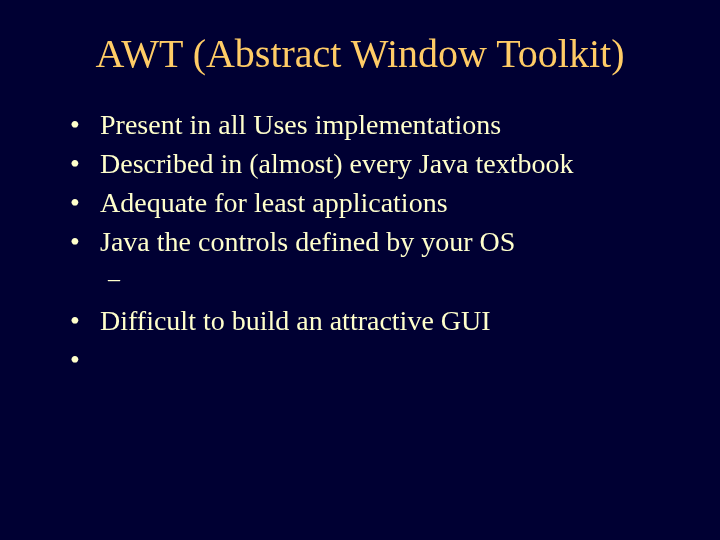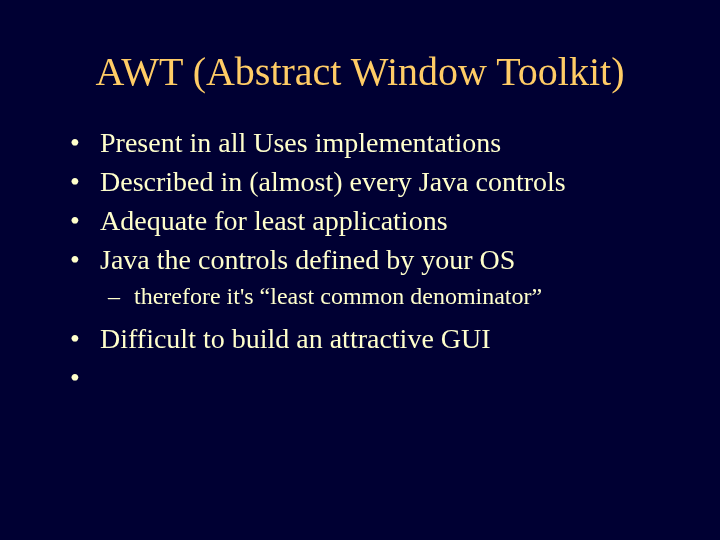--- a/index.html
+++ b/index.html
@@ -8,21 +8,21 @@
     width: 720px;
     height: 540px;
     background: #000033;
     font-family: "Times New Roman", Times, serif;
     overflow: hidden;
   }
   .slide {
     width: 720px;
     height: 540px;
     box-sizing: border-box;
-    padding: 48px 40px 40px 40px;
+    padding: 30px 40px 40px 40px;
   }
   .title {
     color: #ffcc66;
     font-size: 40px;
     text-align: center;
     margin: 0 0 30px 0;
     font-weight: normal;
   }
   .body {
     color: #ffffcc;
@@ -68,36 +68,35 @@
 
   <div class="body">
 
     <div class="b1">
       <span class="bullet">•</span>
       <span class="text">Present in all Uses implementations</span>
     </div>
 
     <div class="b1">
       <span class="bullet">•</span>
-      <span class="text">Described in (almost) every Java controls</span>
+      <span class="text">Described in (almost) every Java textbook</span>
     </div>
 
     <div class="b1">
       <span class="bullet">•</span>
       <span class="text">Adequate for least applications</span>
     </div>
 
     <div class="b1">
       <span class="bullet">•</span>
       <span class="text">Java the controls defined by your OS</span>
     </div>
 
     <div class="b2">
       <span class="dash">–</span>
-      <span>therefore it's “least common denominator”</span>
     </div>
 
     <div class="b1">
       <span class="bullet">•</span>
       <span class="text">Difficult to build an attractive GUI</span>
     </div>
 
     <div class="b1">
       <span class="bullet">•</span>
       <span class="text code">

